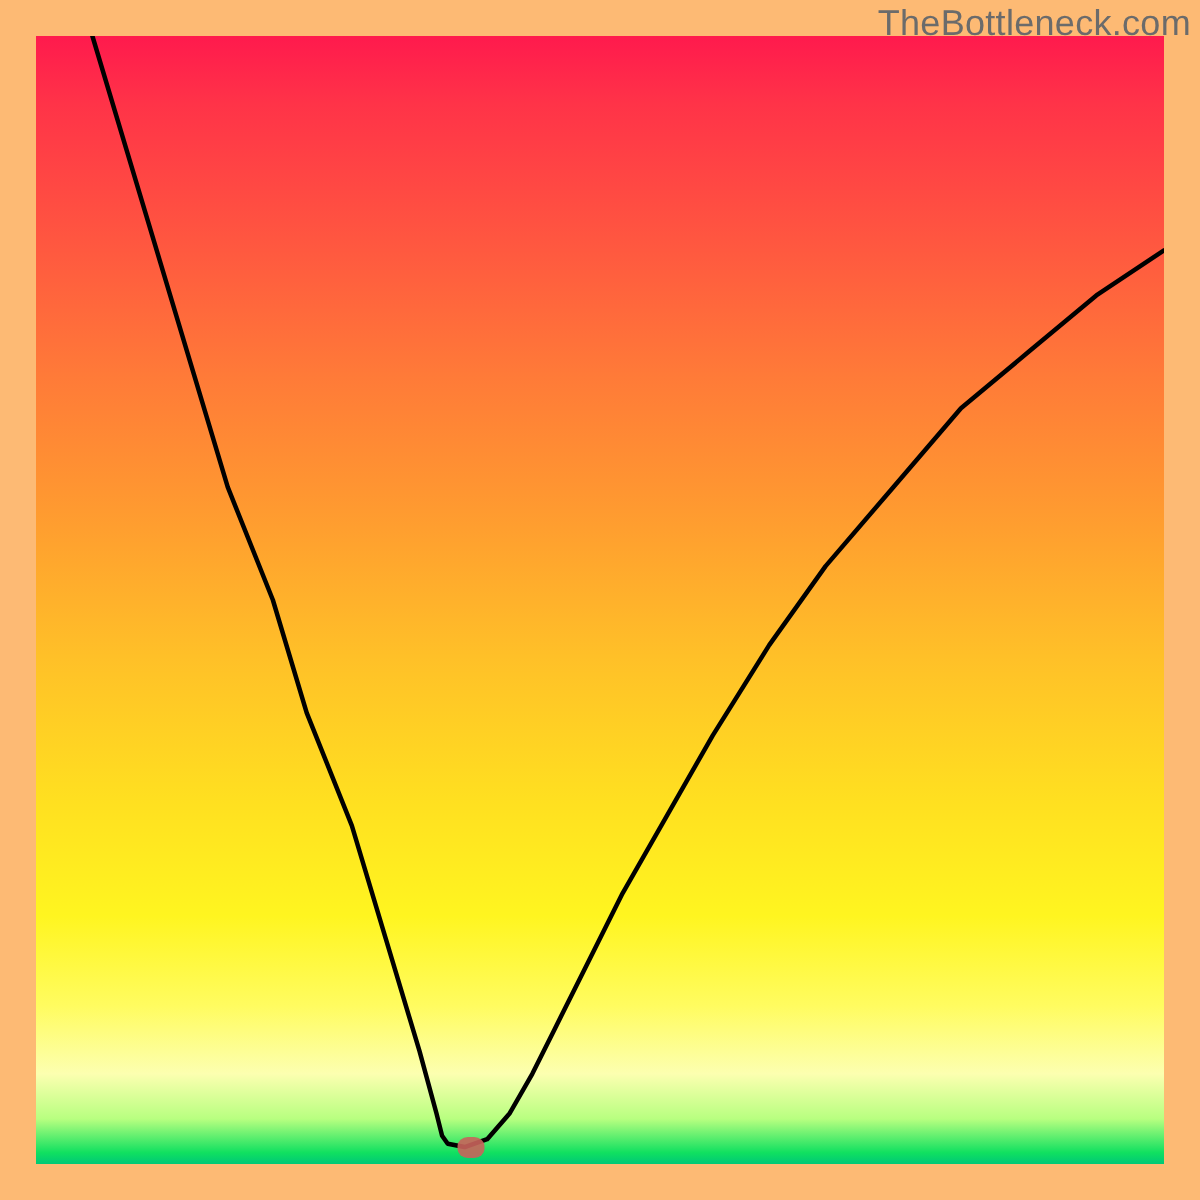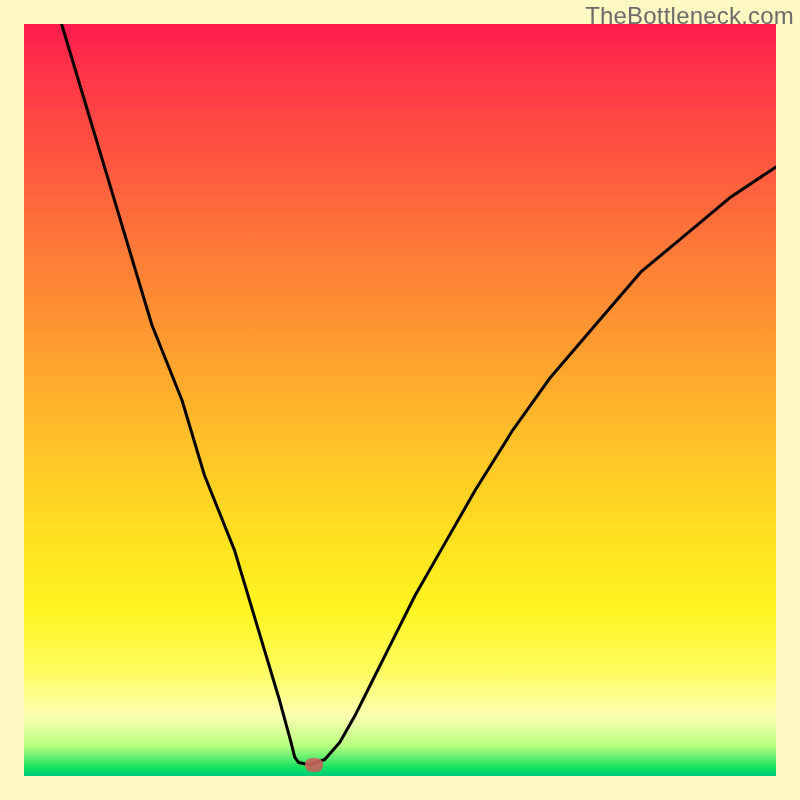--- a/index.html
+++ b/index.html
@@ -10,21 +10,21 @@
     background: #000;
     overflow: hidden;
     font-family: Arial, Helvetica, sans-serif;
   }
   .frame {
     position: absolute;
     left: 0;
     top: 0;
     width: 800px;
     height: 800px;
-    background: #fef9c3;
+    background: #fdba74;
   }
   .plot-area {
     position: absolute;
     left: 24px;
     top: 24px;
     width: 752px;
     height: 752px;
     
     background: linear-gradient(
       to bottom,

